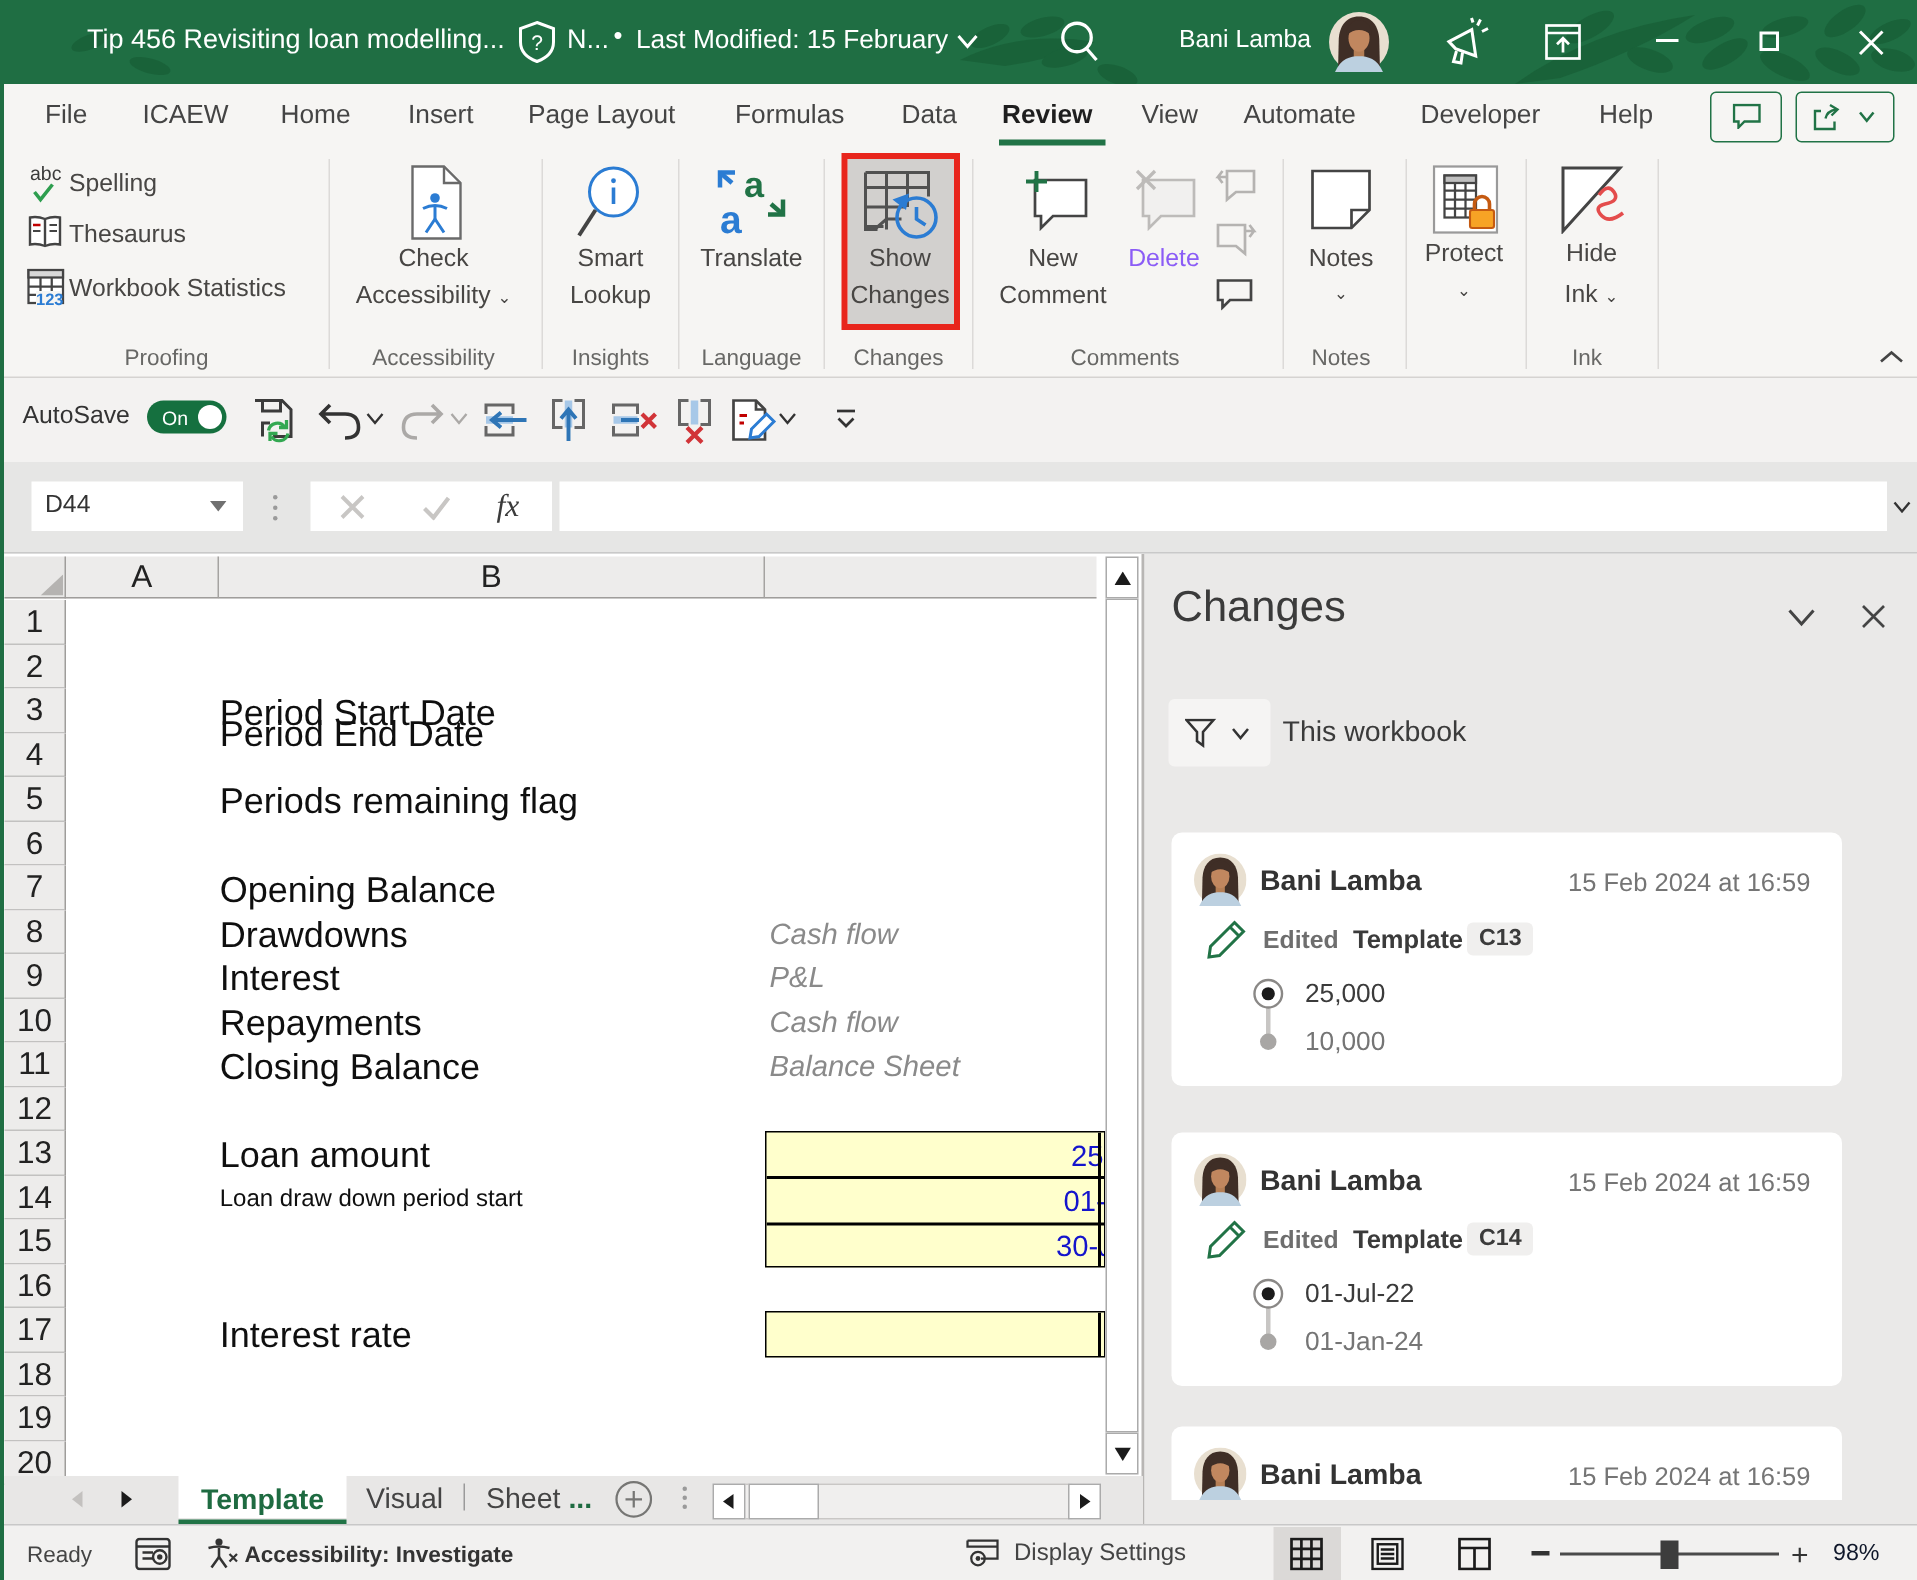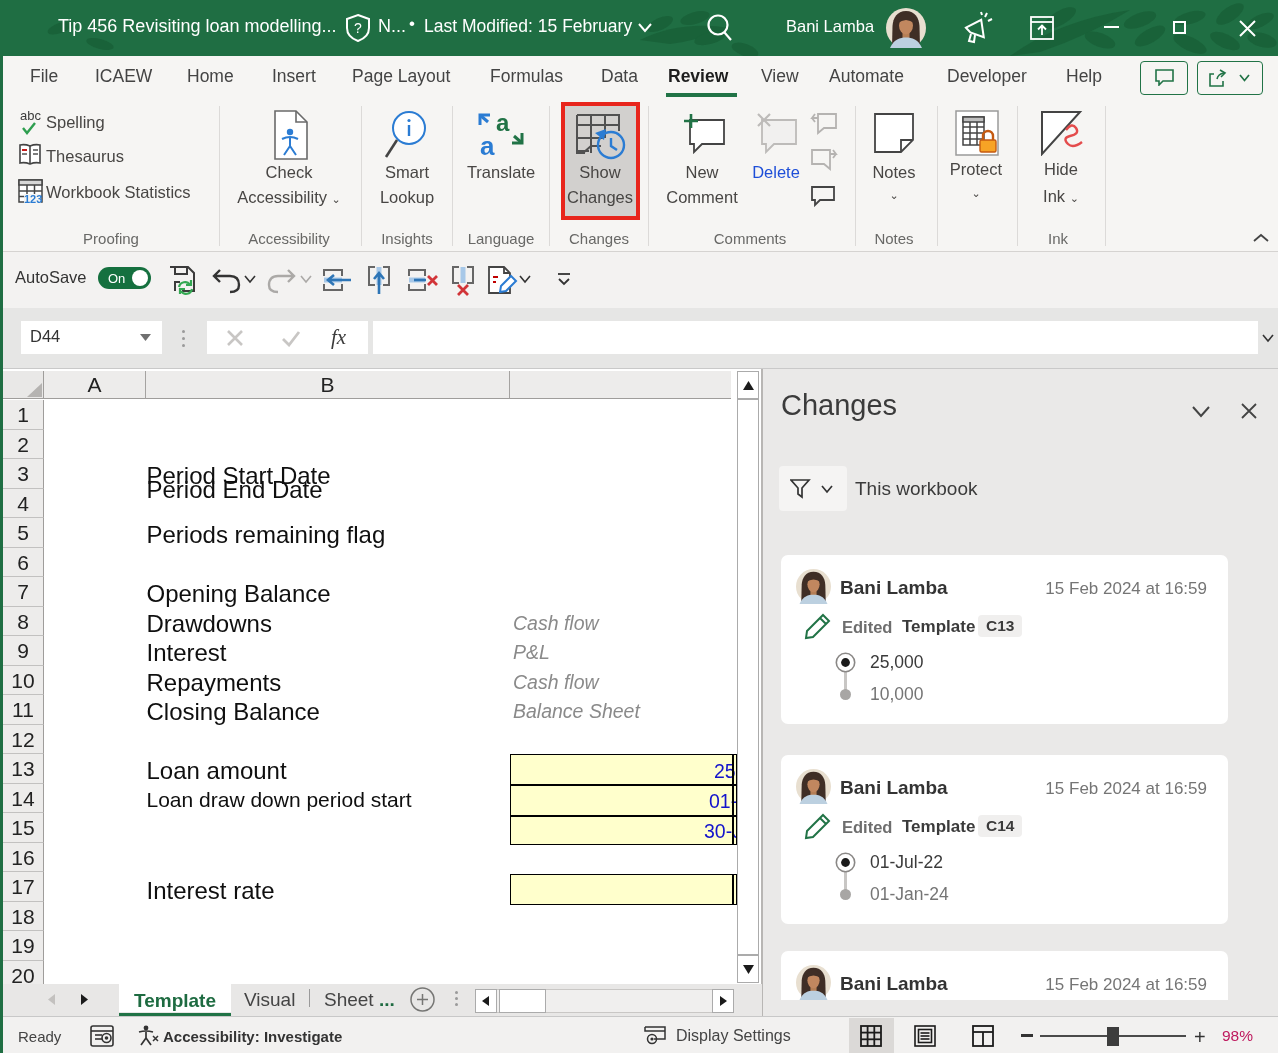--- a/index.html
+++ b/index.html
@@ -258,21 +258,21 @@
       <path d="M10 8 H44 V32 H22 L14 40 V32 H10 Z" fill="#fff" stroke="#444" stroke-width="1.8"></path>
       <path d="M11 2 V16 M4 9 H18" stroke="#217346" stroke-width="2.6"></path>
     </svg>
 <div class="btxt" style="left:702px;top:63px;margin-left:-35px;width:70px">New</div>
 <div class="btxt" style="left:702px;top:88px;margin-left:-50px;width:100px">Comment</div>
 
 <svg style="position:absolute;left:756px;top:12px" width="44" height="44" viewBox="0 0 44 44">
       <path d="M6 8 H40 V32 H18 L10 40 V32 H6 Z" fill="#F1F0EF" stroke="#BDBBB9" stroke-width="1.8"></path>
       <path d="M2 2 L14 14 M14 2 L2 14" stroke="#BDBBB9" stroke-width="2.2"></path>
     </svg>
-<div class="btxt" style="left:776px;top:63px;margin-left:-35px;width:70px;color:#1d4ed8">Delete</div>
+<div class="btxt" style="left:776px;top:63px;margin-left:-35px;width:70px;color:#8b5cf6">Delete</div>
 
 <svg style="position:absolute;left:810px;top:12px" width="28" height="24" viewBox="0 0 28 24">
       <path d="M8 2 H26 V16 H14 L8 21 V16 Z" fill="none" stroke="#B5B3B1" stroke-width="1.8"></path>
       <path d="M8 6 L2 6 L5 2 M2 6 L5 10" fill="none" stroke="#B5B3B1" stroke-width="1.8"></path>
     </svg>
 <svg style="position:absolute;left:810px;top:48px" width="28" height="24" viewBox="0 0 28 24">
       <path d="M20 2 H2 V16 H14 L20 21 V16 Z" fill="none" stroke="#B5B3B1" stroke-width="1.8"></path>
       <path d="M20 6 L26 6 L23 2 M26 6 L23 10" fill="none" stroke="#B5B3B1" stroke-width="1.8"></path>
     </svg>
 <svg style="position:absolute;left:810px;top:85px" width="26" height="22" viewBox="0 0 26 22">
@@ -430,21 +430,21 @@
 <div class="rowhead" style="top:591.5px;height:29.5px;line-height:29.5px">20</div>
 <div class="cellb" style="top:90px">Period Start Date</div>
 <div class="cellb" style="top:104px">Period End Date</div>
 <div class="cellb" style="top:149px">Periods remaining flag</div>
 <div class="cellb" style="top:208px">Opening Balance</div>
 <div class="cellb" style="top:237.5px">Drawdowns</div>
 <div class="cellb" style="top:267px">Interest</div>
 <div class="cellb" style="top:296.5px">Repayments</div>
 <div class="cellb" style="top:326px">Closing Balance</div>
 <div class="cellb" style="top:384.5px">Loan amount</div>
-<div class="cellb" style="top:414px;font-size:21px">Loan draw down period start</div>
+<div class="cellb" style="top:414px;font-size:16px">Loan draw down period start</div>
 <div class="cellb" style="top:504.5px">Interest rate</div>
 <div class="cellc" style="top:237.5px">Cash flow</div>
 <div class="cellc" style="top:267px">P&amp;L</div>
 <div class="cellc" style="top:296.5px">Cash flow</div>
 <div class="cellc" style="top:326px">Balance Sheet</div>
 <div class="ycell" style="top:385px;width:227px;height:90.5px">
   <div style="position:absolute;left:221px;top:0;width:1.5px;height:90.5px;background:#000;z-index:5"></div>
   <div style="position:absolute;left:0;top:29px;width:227px;height:1.5px;background:#000"></div>
   <div style="position:absolute;left:0;top:60px;width:227px;height:1.5px;background:#000"></div>
   <span style="left:203px;top:1px">25,000</span>
@@ -634,15 +634,15 @@
       <g stroke="#1b1b1b" stroke-width="1.8" fill="none">
         <rect x="1" y="1" width="20" height="20"></rect>
         <line x1="1" y1="7" x2="21" y2="7"></line>
         <line x1="11" y1="7" x2="11" y2="21"></line>
       </g>
     </svg>
 <div style="position:absolute;left:1021px;top:17px;width:12px;height:2.5px;background:#333"></div>
 <div style="position:absolute;left:1040px;top:17.5px;width:146px;height:2.5px;background:#4a4a4a"></div>
 <div style="position:absolute;left:1107px;top:10px;width:12px;height:19px;background:#3d3d3d"></div>
 <div style="position:absolute;left:1194px;top:9px;font-size:20px;color:#333">+</div>
-<div style="position:absolute;left:1222px;top:10px;font-size:15.5px;color:#be185d">98%</div>
+<div style="position:absolute;left:1222px;top:10px;font-size:15.5px;color:#0f172a">98%</div>
 </div>
 <div class="abs" id="leftedge"></div>
 
 </body></html>

